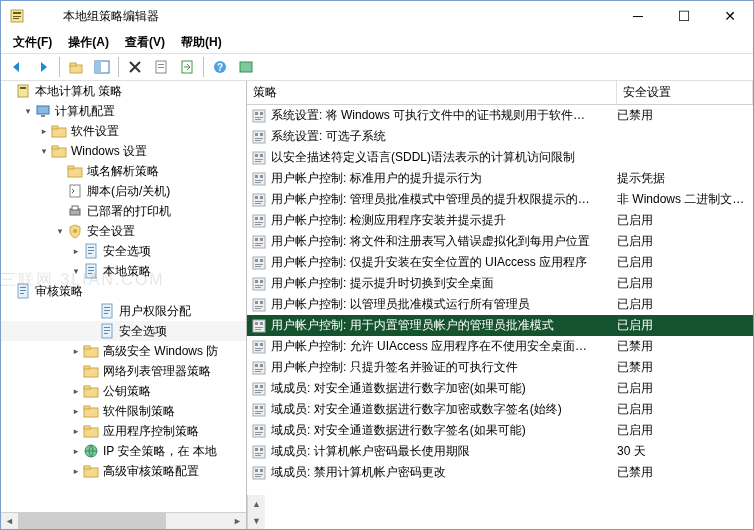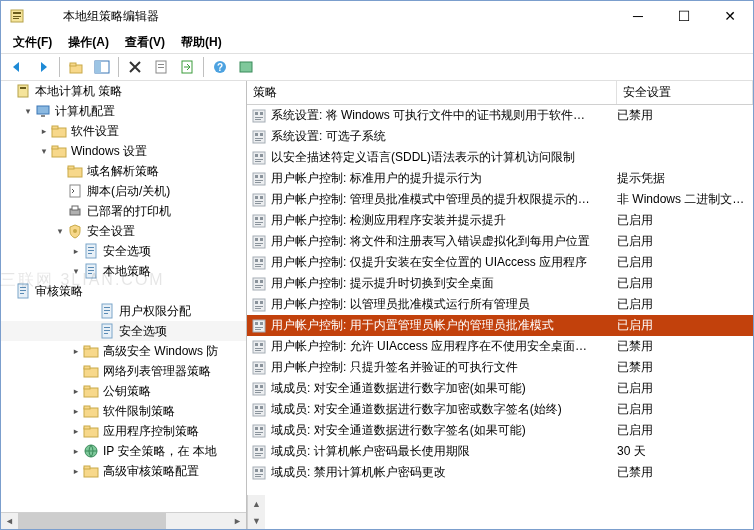--- a/index.html
+++ b/index.html
@@ -30,21 +30,21 @@
   .node-label { overflow: hidden; text-overflow: ellipsis; }
   
   .right-pane { flex: 1; display: flex; flex-direction: column; overflow: hidden; position: relative; }
   .list-header { height: 24px; display: flex; align-items: center; border-bottom: 1px solid #d0d0d0; background: #fff; }
   .list-header-col { padding: 0 6px; border-right: 1px solid #e0e0e0; height: 100%; display: flex; align-items: center; }
   .list-header-col.name { width: 370px; }
   .list-header-col.setting { flex: 1; }
   .list-body { flex: 1; overflow: hidden; position: relative; }
   .list-rows { position: absolute; top: 0; left: 0; right: 0; }
   .list-row { display: flex; align-items: center; height: 21px; padding-left: 4px; }
-  .list-row.sel { background: #c2410c; color: #fff; }
+  .list-row.sel { background: #14532d; color: #fff; }
   .row-icon { width: 16px; height: 16px; margin-right: 4px; flex-shrink: 0; }
   .row-name { width: 346px; overflow: hidden; text-overflow: ellipsis; white-space: nowrap; padding-right: 4px; }
   .row-setting { flex: 1; overflow: hidden; text-overflow: ellipsis; white-space: nowrap; }
   
   .scrollbar-h { height: 17px; background: #f0f0f0; border-top: 1px solid #d0d0d0; display: flex; align-items: center; }
   .sb-btn { width: 17px; height: 17px; background: #f0f0f0; display: flex; align-items: center; justify-content: center; font-size: 9px; color: #606060; }
   .sb-track { flex: 1; height: 100%; position: relative; }
   .sb-thumb { position: absolute; height: 100%; background: #cdcdcd; }
   
   .scrollbar-v { width: 17px; background: #f0f0f0; border-left: 1px solid #d0d0d0; display: flex; flex-direction: column; }

